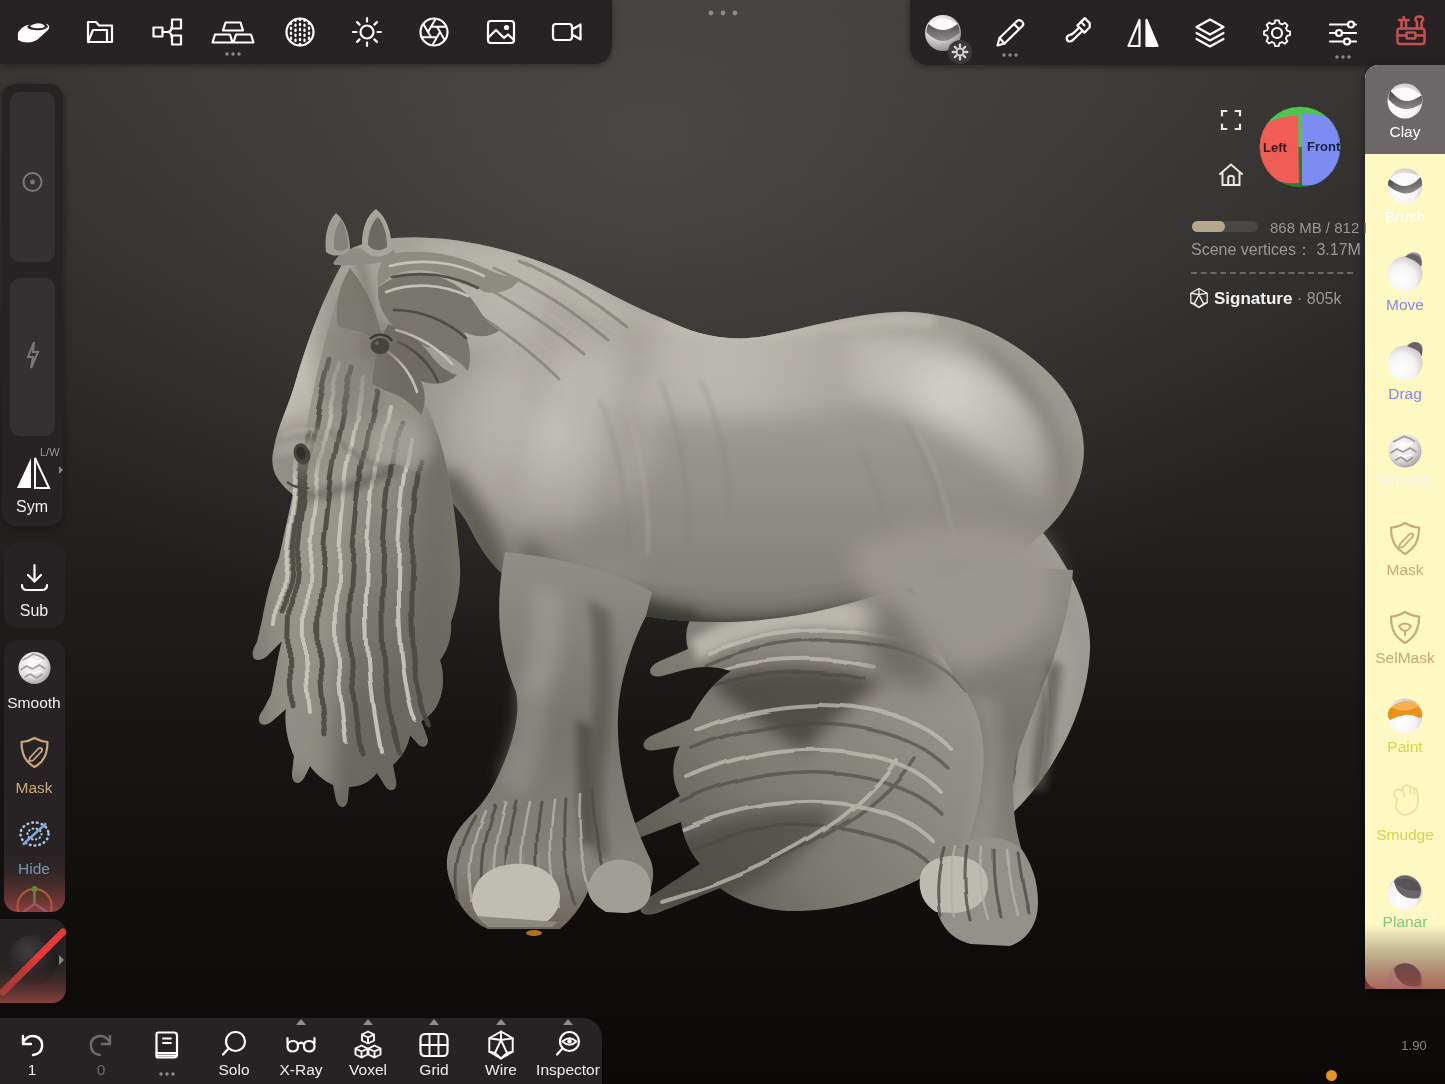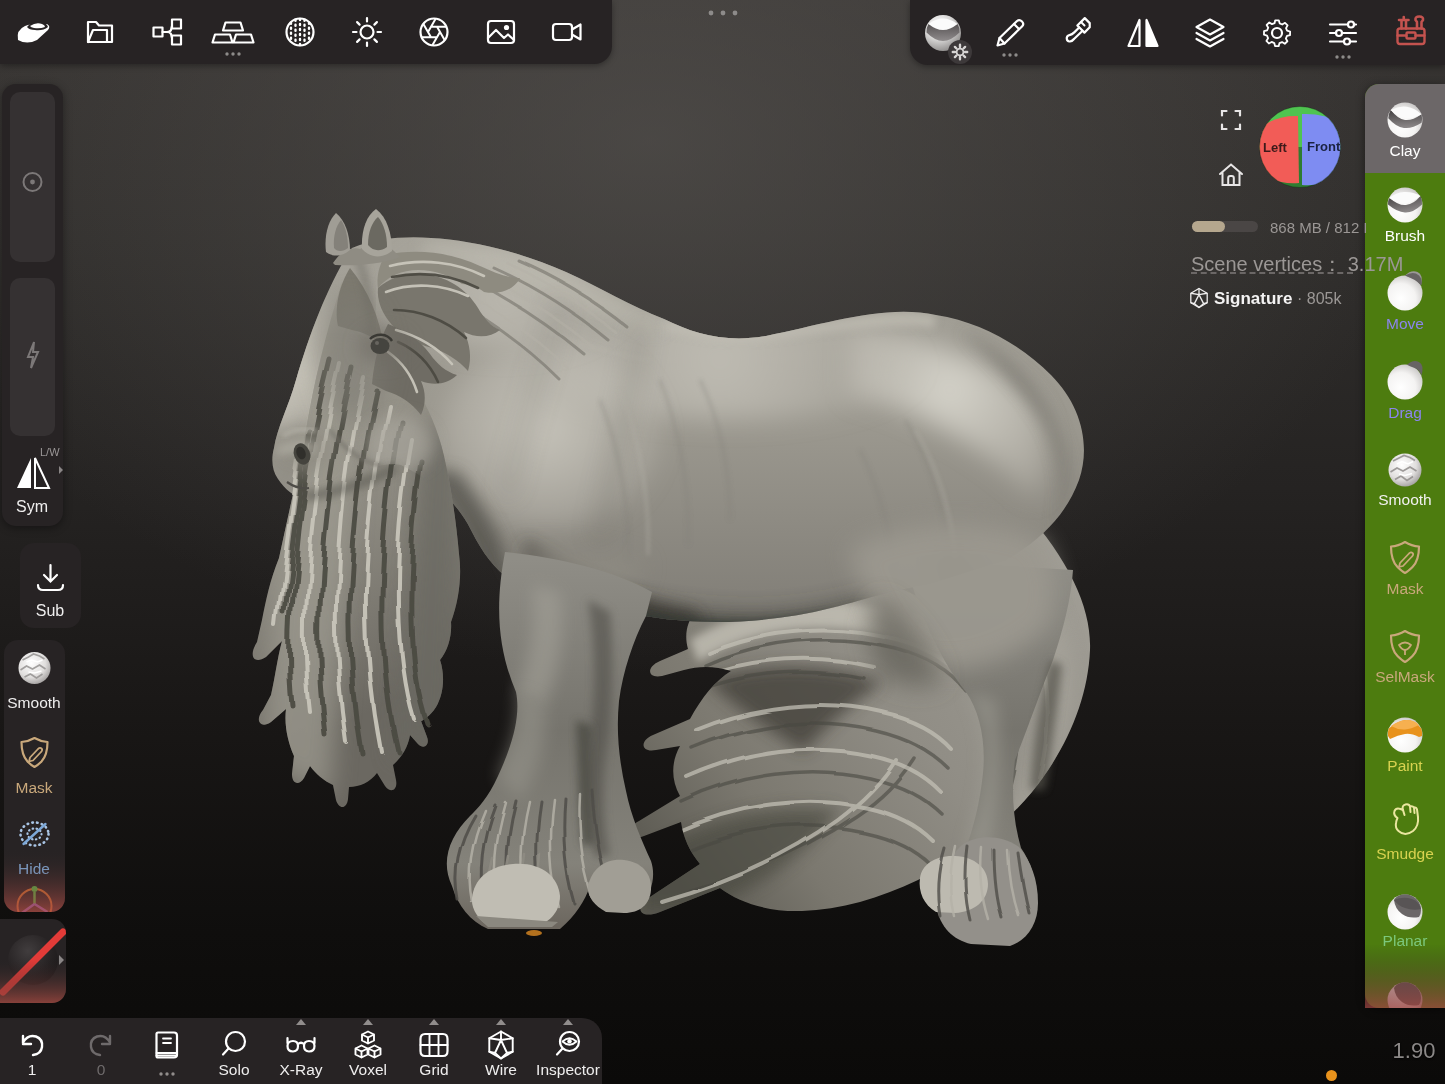--- a/index.html
+++ b/index.html
@@ -544,21 +544,21 @@
       <g stroke="#fff" stroke-width="0" fill="#fff">
         <path d="M 29,374 L 29,404 L 15,404 Z"></path>
         <path d="M 33,374 L 33,404 L 47,404 Z" fill="none" stroke="#fff" stroke-width="2"></path>
       </g>
       <text x="38" y="372" font-size="11" fill="#9a9696" stroke="none" font-family="Liberation Sans">L/W</text>
       <path d="M 57,382 L 61,386 L 57,390 Z" fill="#8a8686" stroke="none"></path>
       <text x="30" y="428" font-size="16" fill="#efeeee" stroke="none" text-anchor="middle" font-family="Liberation Sans">Sym</text>
     </svg>
   </div>
 
-  <div class="bar" style="left:20px;top:543px;width:61px;height:85px;border-radius:14px">
+  <div class="bar" style="left:4px;top:543px;width:61px;height:85px;border-radius:14px">
     <svg width="61" height="85" fill="none" stroke="#fff" stroke-width="2.2" stroke-linecap="round">
       <path d="M 30.5,22 L 30.5,38 M 24,32 L 30.5,38.5 L 37,32"></path>
       <path d="M 18,42 Q 18,47 23,47 L 38,47 Q 43,47 43,42"></path>
       <text x="30" y="73" font-size="16" fill="#efeeee" stroke="none" text-anchor="middle" font-family="Liberation Sans">Sub</text>
     </svg>
   </div>
 
   <div class="bar" style="left:4px;top:640px;width:61px;height:272px;border-radius:14px;overflow:hidden">
     <svg width="61" height="272">
       <defs>
@@ -614,21 +614,21 @@
         </linearGradient>
       </defs>
       <circle cx="33" cy="41" r="25" fill="url(#blackball)"></circle>
       <path d="M 3,73 L 63,13" stroke="#e23b38" stroke-width="7" stroke-linecap="round"></path>
       <rect x="0" y="40" width="66" height="44" fill="url(#redfade2)"></rect>
       <path d="M 59,36 L 64,41 L 59,46 Z" fill="#8a8686"></path>
     </svg>
   </div>
 </div>
 
-<div id="rightpanel" class="bar" style="left:1365px;top:84px;width:80px;height:924px;border-radius:14px 0 0 14px;background:#4d7c0f;box-shadow:0 2px 10px rgba(0,0,0,0.45)">
+<div id="rightpanel" class="bar" style="left:1365px;top:65px;width:80px;height:924px;border-radius:14px 0 0 14px;background:#fef9c3;box-shadow:0 2px 10px rgba(0,0,0,0.45)">
   <div style="position:absolute;left:0;top:0;width:80px;height:89px;background:#6c6768;border-radius:14px 0 0 0"></div>
   <svg width="80" height="924" style="position:absolute;left:0;top:0">
     <defs>
       <radialGradient id="ball" cx="0.38" cy="0.66" r="0.95">
         <stop offset="0" stop-color="#ffffff"></stop>
           <stop offset="0.45" stop-color="#f4f3f2"></stop>
         <stop offset="0.75" stop-color="#c9c7c6"></stop>
           <stop offset="1" stop-color="#949192"></stop>
       </radialGradient>
       <radialGradient id="ballp" cx="0.36" cy="0.62" r="0.9">
@@ -821,26 +821,26 @@
       </g>
       <circle r="40.5" fill="none" stroke="rgba(0,0,0,0.25)" stroke-width="1"></circle>
       <text x="-37" y="5" font-size="13" fill="#3c1a1a" stroke="none" font-family="Liberation Sans" font-weight="bold">Left</text>
       <text x="7" y="4" font-size="13" fill="#1a2240" stroke="none" font-family="Liberation Sans" font-weight="bold">Front</text>
     </g>
   </svg>
 
   <div style="position:absolute;left:1192px;top:221px;width:66px;height:11px;border-radius:6px;background:#4a4645"></div>
   <div style="position:absolute;left:1192px;top:221px;width:33px;height:11px;border-radius:6px;background:#b5a78e"></div>
   <div style="position:absolute;left:1270px;top:219px;width:96px;overflow:hidden;white-space:nowrap;color:#9b9795;font-size:15px">868 MB / 812 MB</div>
-  <div style="position:absolute;left:1191px;top:251px;color:#9b9795;font-size:20px">Scene vertices：&nbsp;3.17M</div>
+  <div style="position:absolute;left:1191px;top:240px;color:#9b9795;font-size:16px">Scene vertices：&nbsp;3.17M</div>
   <div style="position:absolute;left:1191px;top:272px;width:162px;border-top:2px dashed #6b6766"></div>
   <svg width="180" height="30" style="position:absolute;left:1188px;top:284px">
     <g transform="translate(11,14)" fill="none" stroke="#efeeee" stroke-width="1.3">
       <path d="M 0,-9.5 L 8.2,-4.75 L 8.2,4.75 L 0,9.5 L -8.2,4.75 L -8.2,-4.75 Z"></path>
       <path d="M 0,-9.5 L 0,-3.4 M -8.2,-4.75 L 0,-3.4 L 8.2,-4.75 M 0,-3.4 L -4.6,5.6 M 0,-3.4 L 4.6,5.6 M -8.2,4.75 L -4.6,5.6 L 0,9.5 L 4.6,5.6 L 8.2,4.75"></path>
     </g>
     <text x="26" y="20" font-size="17" fill="#f4f3f3" font-family="Liberation Sans" font-weight="bold">Signature</text>
     <text x="109" y="20" font-size="16" fill="#9b9795" font-family="Liberation Sans">· 805k</text>
   </svg>
 </div>
 
-<div style="position:absolute;left:1392px;top:1038px;width:44px;color:#8b8887;font-size:22px;text-align:center;text-shadow:0 1px 2px #000">1.90</div>
+<div style="position:absolute;left:1392px;top:1038px;width:44px;color:#8b8887;font-size:13px;text-align:center;text-shadow:0 1px 2px #000">1.90</div>
 <div style="position:absolute;left:1326px;top:1070px;width:11px;height:11px;border-radius:50%;background:#e8921c"></div>
 
 </body></html>

